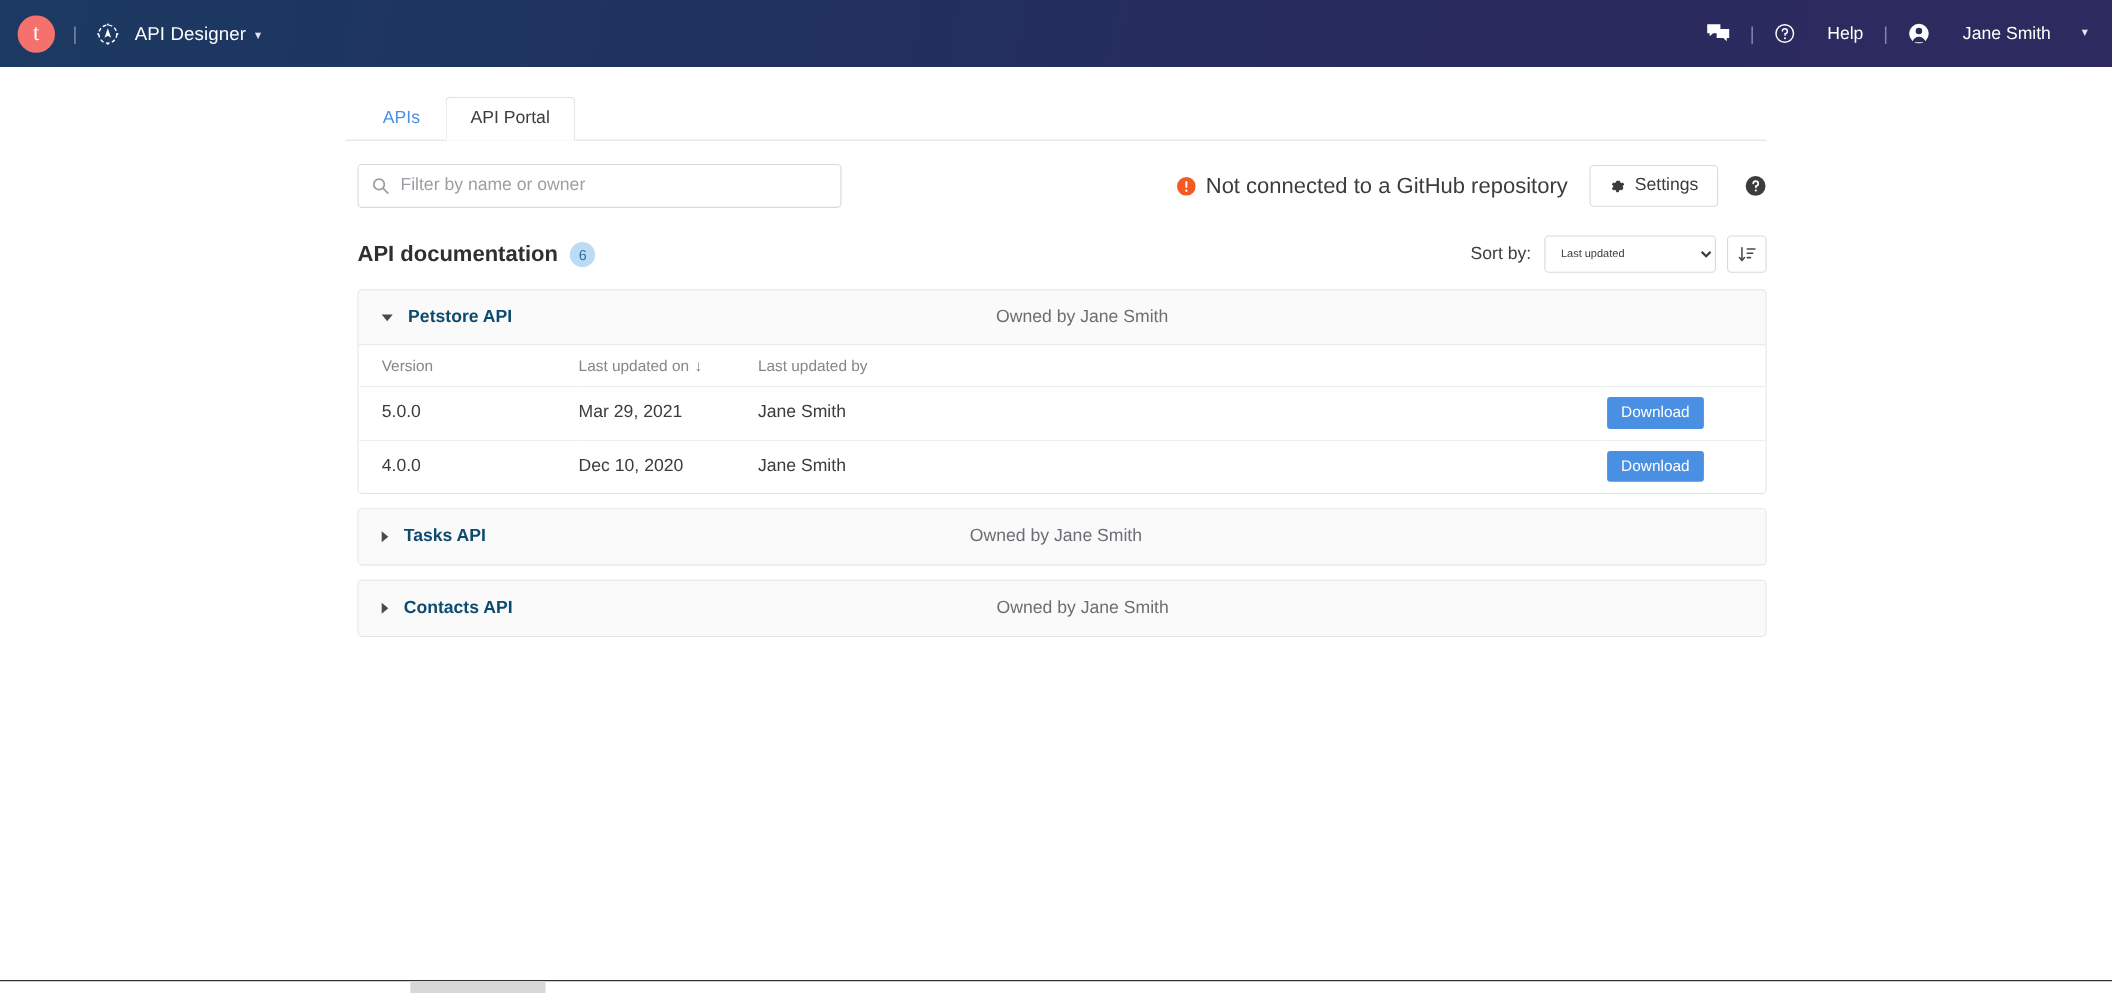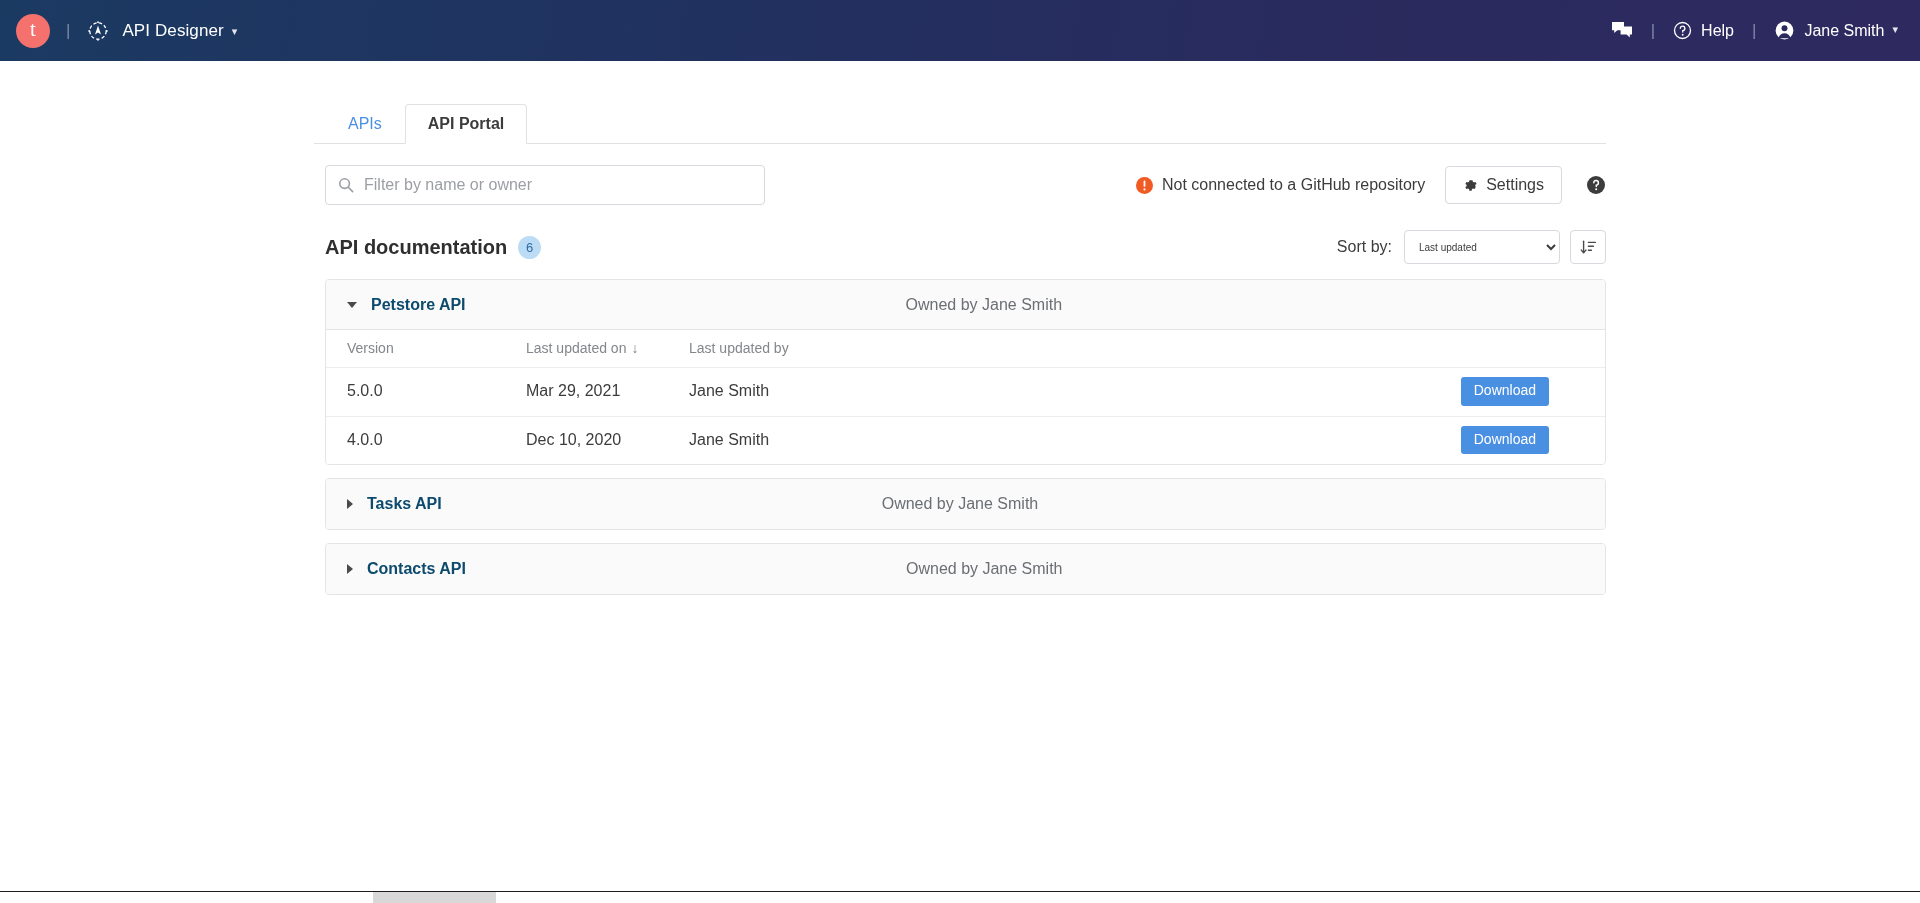--- a/index.html
+++ b/index.html
@@ -59,28 +59,28 @@
   }
 
   .topbar-right {
     margin-left: auto;
     display: flex;
     align-items: center;
     color: #ffffff;
   }
   .topbar-right .topbar-divider { margin: 0 18px; }
   .chat-icon { width: 22px; height: 19px; display:block; }
-  .help-group, .user-group { display: flex; align-items: center; }
+  .help-group, .user-group { display: flex; align-items: center; gap: 20px; }
   .help-circ { width: 19px; height: 19px; display:block; }
   .topbar-label { font-size: 16px; margin-left: 9px; }
   .avatar-icon { width: 21px; height: 21px; display:block; }
 
   
   .page {
-    padding: 16px;
+    padding: 0;
     width: 100%;
     height: 842px;
     background: #fff;
     position: relative;
   }
 
   .content {
     width: 1292px;
     margin: 0 auto;
     padding-top: 27px;
@@ -103,21 +103,20 @@
     top: 1px;
     border: 1px solid transparent;
     border-radius: 4px 4px 0 0;
   }
   .tab.inactive { color: #4a90e2; }
   .tab.active {
     color: #3c3c3c;
     background: #ffffff;
     border-color: #dfe1e5;
     border-bottom-color: #ffffff;
-    font-weight: bold;
   }
 
   
   .toolbar {
     display: flex;
     align-items: center;
     margin-top: 21px;
     padding-left: 11px;
     padding-right: 0;
   }
@@ -145,21 +144,21 @@
   .mag-icon { width: 16px; height: 16px; display:block; flex:none; }
 
   .toolbar-right {
     margin-left: auto;
     display: flex;
     align-items: center;
   }
   .github-warn {
     display: flex;
     align-items: center;
-    font-size: 16px;
+    font-size: 20px;
     color: #3c3c3c;
     margin-right: 20px;
   }
   .warn-icon { width: 17px; height: 17px; display:block; margin-right: 9px; }
 
   .settings-btn {
     display: flex;
     align-items: center;
     height: 38px;
     padding: 0 17px;

